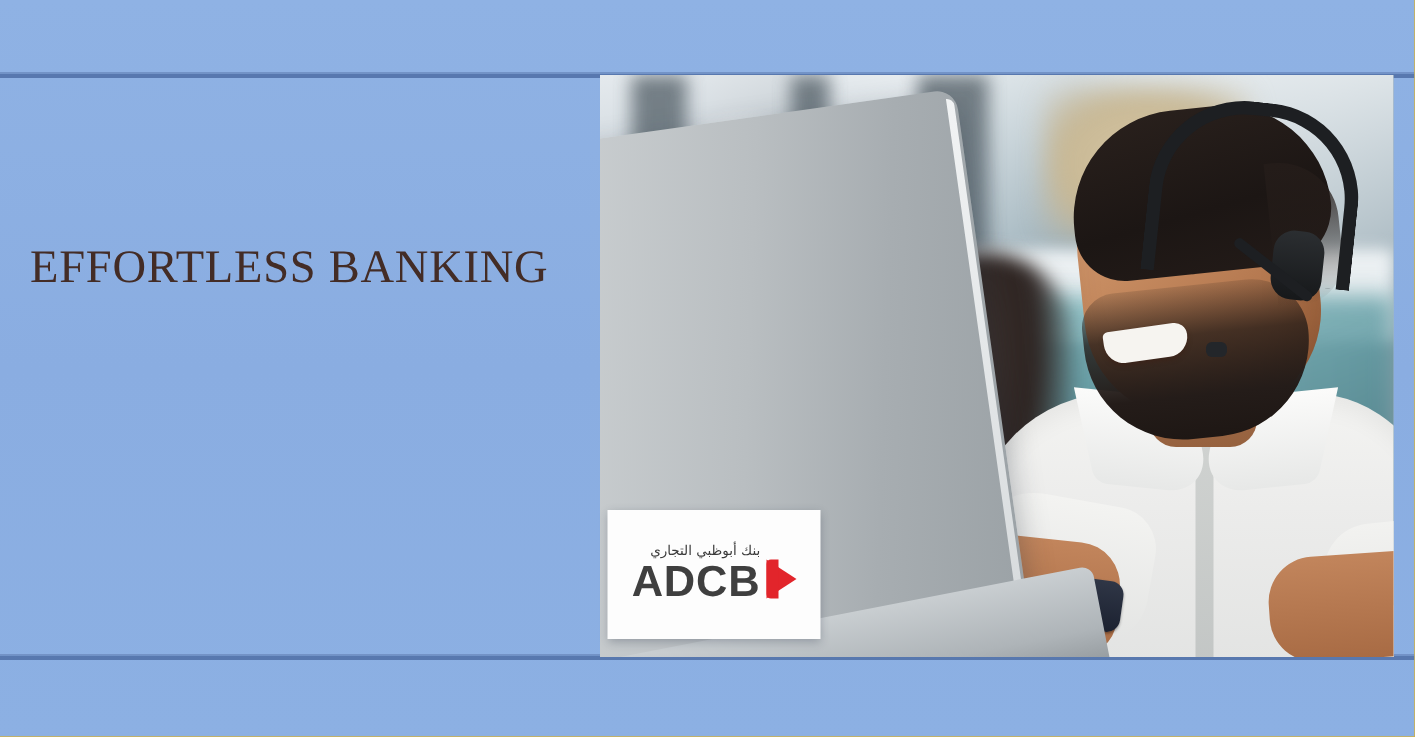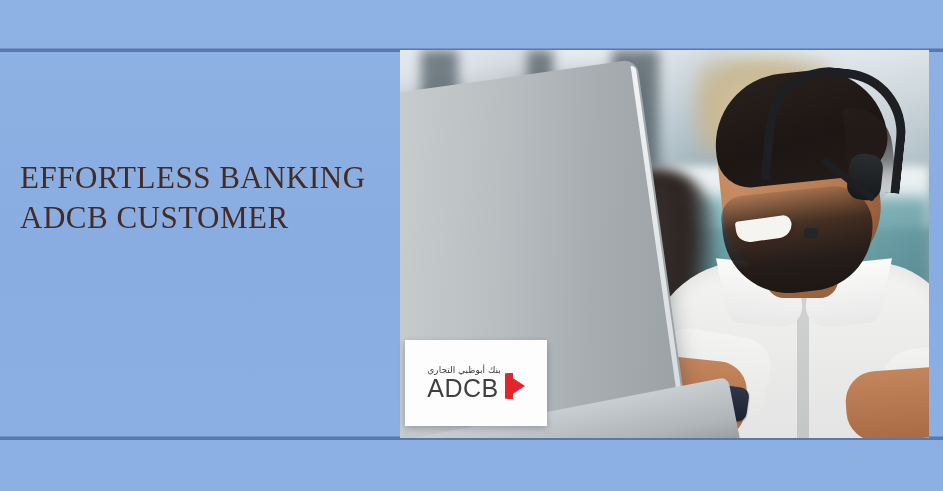--- a/index.html
+++ b/index.html
@@ -358,33 +358,33 @@
     box-shadow: 0 2px 6px rgba(30,40,60,.28);
     display: flex;
     align-items: center;
     justify-content: center;
   }
   .logo-wrap {
     display: flex;
     align-items: center;
     gap: 3px;
   }
-  .logo-text { display: flex; flex-direction: column; align-items: flex-start; line-height: 1; }
+  .logo-text { display: flex; flex-direction: column; align-items: flex-end; line-height: 1; }
   .logo-ar {
     font-family: "DejaVu Sans", sans-serif;
     font-size: 9px;
     color: #3b3b3b;
     letter-spacing: 0;
     margin-bottom: 1px;
     direction: rtl;
   }
   .logo-en {
     font-family: "Liberation Sans", sans-serif;
-    font-size: 25px;
-    font-weight: 400;
+    font-size: 29px;
+    font-weight: 700;
     letter-spacing: .5px;
     color: #3f3f3f;
   }
   .logo-arrow {
     width: 0; height: 0;
     border-left: 20px solid #e2252b;
     border-top: 13px solid transparent;
     border-bottom: 13px solid transparent;
     margin-left: 1px;
     margin-top: 5px;
@@ -403,21 +403,20 @@
 <body>
 
 <div id="canvas">
 
   <div class="bg-band"></div>
   <div class="rule top"></div>
   <div class="rule bottom"></div>
 
   <div class="headline">
     <span class="ln">EFFORTLESS BANKING</span>
-    <span class="ln">ADCB CUSTOMER</span>
   </div>
 
   <div class="photo">
     <div class="photo-inner">
 
       <div class="bg-office"></div>
       <div class="bg-window"></div>
       <div class="bg-dark-col c1"></div>
       <div class="bg-dark-col c2"></div>
       <div class="bg-dark-col c3"></div>

